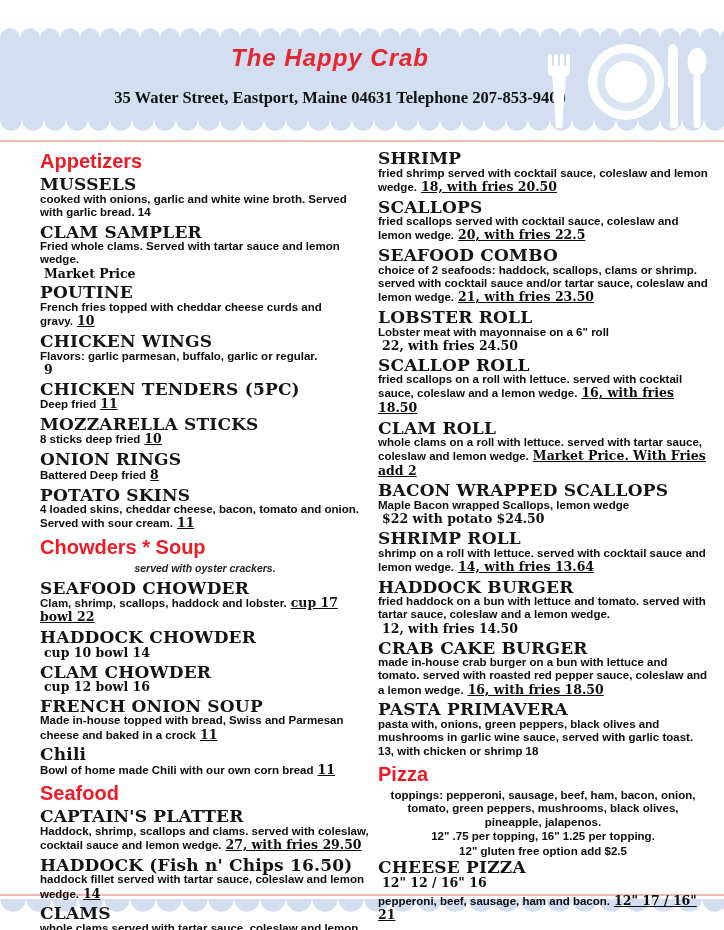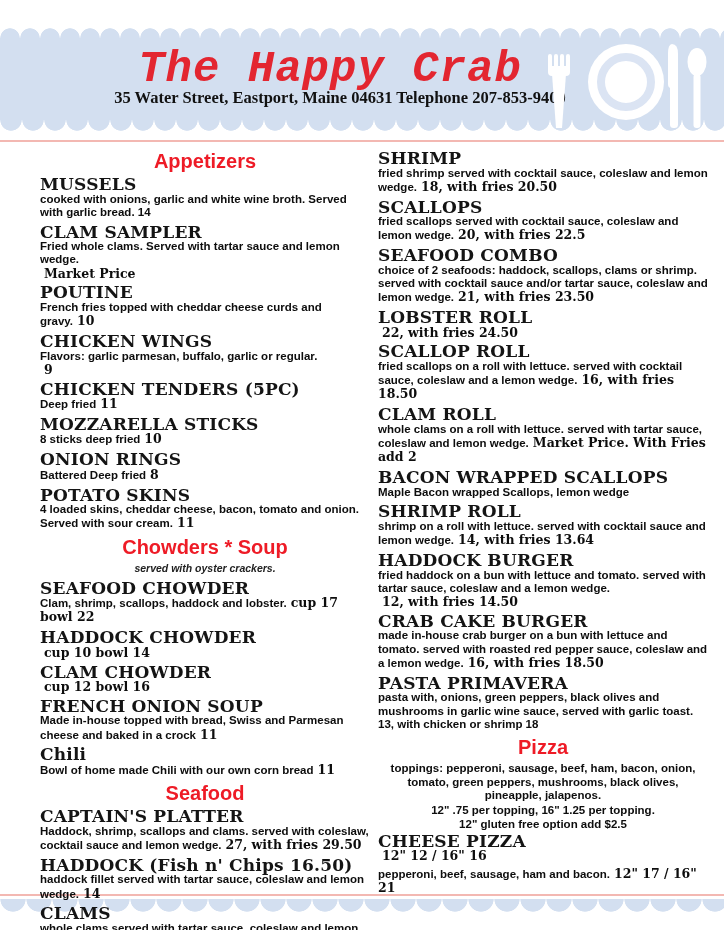--- a/index.html
+++ b/index.html
@@ -8,53 +8,53 @@
 
   
   .band{position:absolute;left:0;top:38px;width:724px;height:82px;background:#d3dff0;}
   .scallops-up{position:absolute;left:0;top:28px;width:724px;height:10px;
     background-image:radial-gradient(circle 10px at 10px 10px,#d3dff0 9.4px,rgba(0,0,0,0) 10px);
     background-size:20px 10px;background-repeat:repeat-x;}
   .scallops-down{position:absolute;left:0;top:120px;width:724px;height:12px;
     background-image:radial-gradient(circle 11px at 11px 0px,#d3dff0 10.4px,rgba(0,0,0,0) 11px);
     background-size:22px 12px;background-repeat:repeat-x;}
   .title{position:absolute;left:0;top:44px;width:660px;text-align:center;
-    font-family:Liberation Mono, monospace;font-style:italic;font-weight:700;
-    font-size:44px;color:#e32630;letter-spacing:1px;}
+    font-family:Liberation Sans, sans-serif;font-style:italic;font-weight:700;
+    font-size:24px;color:#e32630;letter-spacing:1px;}
   .address{position:absolute;left:0;top:88px;width:680px;text-align:center;
     font-family:"Liberation Serif",serif;font-weight:700;font-size:16.5px;color:#111;}
   .setting{position:absolute;right:8px;top:30px;}
 
   
   .pink-line{position:absolute;left:0;width:724px;height:2px;background:#f3b8b2;}
   .pink-top{top:140px;} .pink-bottom{top:894px;}
   .bottom-scallops{position:absolute;left:0;top:899px;width:724px;height:15px;
     background-image:radial-gradient(circle 13px at 13px 0px,#d3dff0 12.3px,rgba(0,0,0,0) 13px);
     background-size:26px 15px;background-repeat:repeat-x;}
 
   
   .col{position:absolute;top:150px;}
   .col-left{left:40px;width:330px;}
   .col-right{left:378px;width:330px;}
 
   .section-heading{font-family:"Liberation Sans",sans-serif;font-weight:700;font-size:20px;
-    color:#ee1b26;text-align:center;margin:5px 0 4px 0;line-height:22px;}
+    color:#ee1b26;text-align:left;margin:5px 0 4px 0;line-height:22px;}
   .col > .section-heading:first-child{margin-top:0;}
   .section-subheading{font-size:10.5px;font-weight:700;color:#222;text-align:center;margin:0 0 6px 0;font-style:italic;}
   .pizza-intro-line{font-size:11.5px;font-weight:700;line-height:13.5px;text-align:center;margin:0 0 1px 0;}
   .pizza-intro-line:last-of-type{margin-bottom:4px;}
 
   .menu-item{margin-bottom:4.5px;}
   .item-name{font-family:"DejaVu Serif","Liberation Serif",serif;font-weight:700;
     font-size:17px;line-height:16.5px;letter-spacing:.2px;color:#141414;}
   .item-body{font-size:11.5px;font-weight:700;line-height:13.3px;}
   .item-desc{font-family:"Liberation Sans",sans-serif;}
   .item-price{font-family:"DejaVu Serif","Liberation Serif",serif;font-weight:700;font-size:12.5px;}
   .item-price.block{display:block;padding-left:4px;}
-  .item-price.inline{margin-left:4px;}
+  .item-price.inline{margin-left:4px;text-decoration:underline;}
 </style>
 </head>
 <body>
 
 <div id="page">
 
   <div class="scallops-up"></div>
   <div class="band"></div>
   <div class="scallops-down"></div>
 
@@ -170,33 +170,33 @@
       <div class="menu-item">
         <div class="item-name">SCALLOPS</div>
         <div class="item-body"><span class="item-desc">fried scallops served with cocktail sauce, coleslaw and lemon wedge.</span><span class="item-price inline">20, with fries 22.5</span></div>
       </div>
       <div class="menu-item">
         <div class="item-name">SEAFOOD COMBO</div>
         <div class="item-body"><span class="item-desc">choice of 2 seafoods: haddock, scallops, clams or shrimp. served with cocktail sauce and/or tartar sauce, coleslaw and lemon wedge.</span><span class="item-price inline">21, with fries 23.50</span></div>
       </div>
       <div class="menu-item">
         <div class="item-name">LOBSTER ROLL</div>
-        <div class="item-body"><div class="item-price block">22, with fries 24.50</div></div>
+        <div class="item-body"><span class="item-desc">Lobster meat with mayonnaise on a 6" roll</span><div class="item-price block">22, with fries 24.50</div></div>
       </div>
       <div class="menu-item">
         <div class="item-name">SCALLOP ROLL</div>
         <div class="item-body"><span class="item-desc">fried scallops on a roll with lettuce. served with cocktail sauce, coleslaw and a lemon wedge.</span><span class="item-price inline">16, with fries 18.50</span></div>
       </div>
       <div class="menu-item">
         <div class="item-name">CLAM ROLL</div>
         <div class="item-body"><span class="item-desc">whole clams on a roll with lettuce. served with tartar sauce, coleslaw and lemon wedge.</span><span class="item-price inline">Market Price. With Fries add 2</span></div>
       </div>
       <div class="menu-item">
         <div class="item-name">BACON WRAPPED SCALLOPS</div>
-        <div class="item-body"><span class="item-desc">Maple Bacon wrapped Scallops,  lemon wedge</span></div>
+        <div class="item-body"><span class="item-desc">Maple Bacon wrapped Scallops,  lemon wedge</span><div class="item-price block">$22 with potato $24.50</div></div>
       </div>
       <div class="menu-item">
         <div class="item-name">SHRIMP ROLL</div>
         <div class="item-body"><span class="item-desc">shrimp on a roll with lettuce. served with cocktail sauce and lemon wedge.</span><span class="item-price inline">14, with fries 13.64</span></div>
       </div>
       <div class="menu-item">
         <div class="item-name">HADDOCK BURGER</div>
         <div class="item-body"><span class="item-desc">fried haddock on a bun with lettuce and tomato. served with tartar sauce, coleslaw and a lemon wedge.</span><div class="item-price block">12, with fries 14.50</div></div>
       </div>
       <div class="menu-item">

